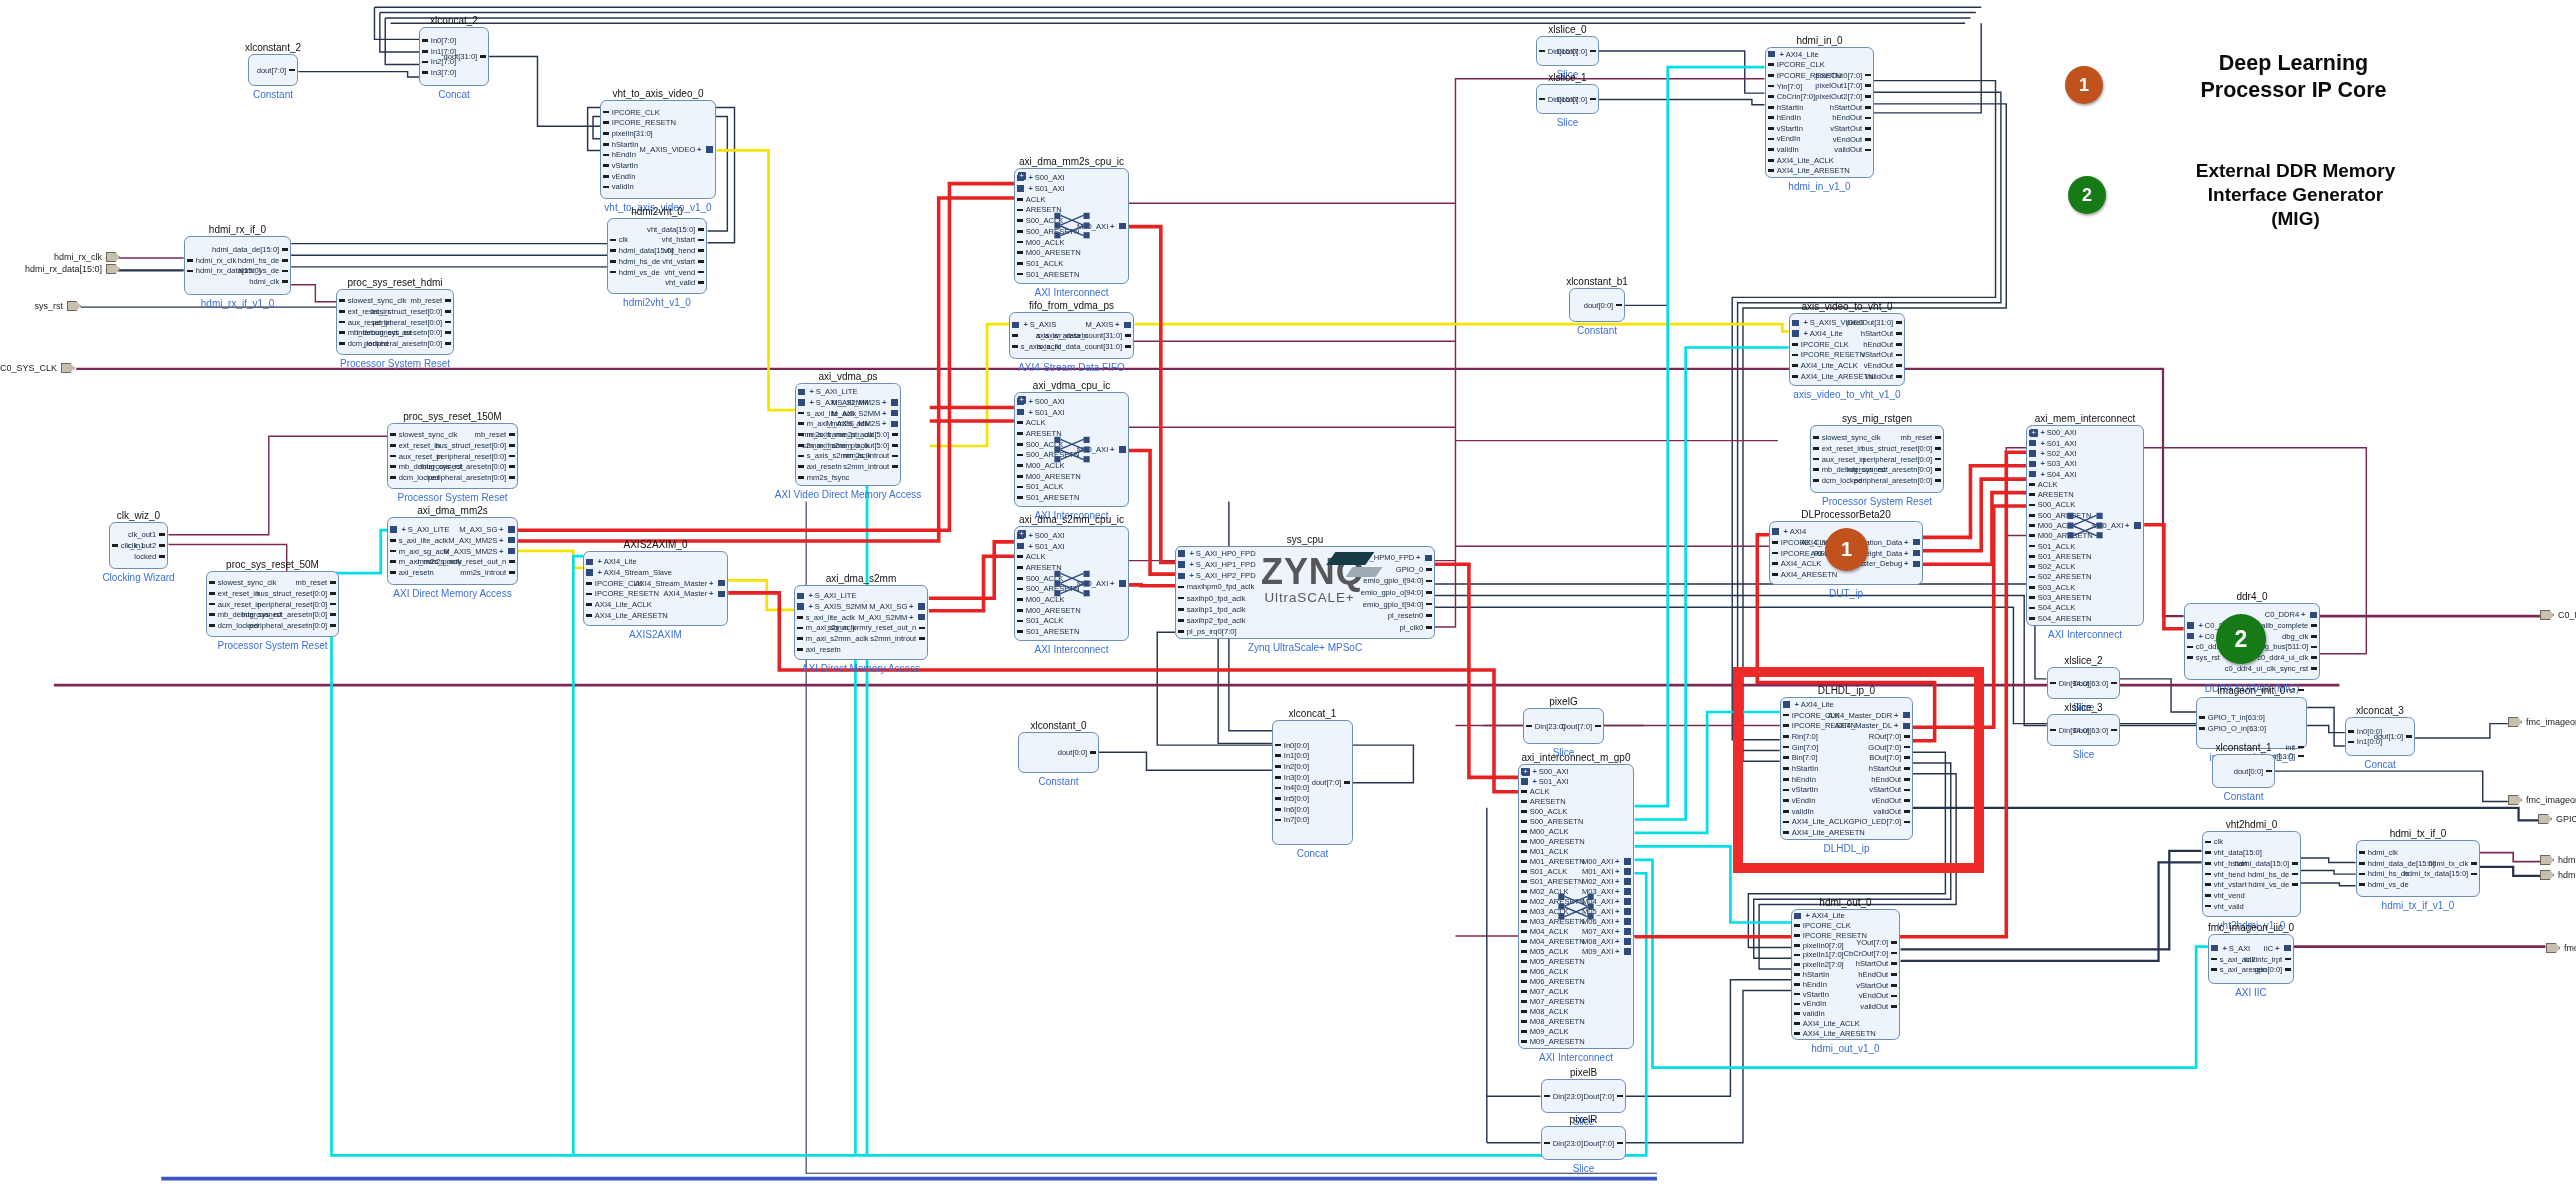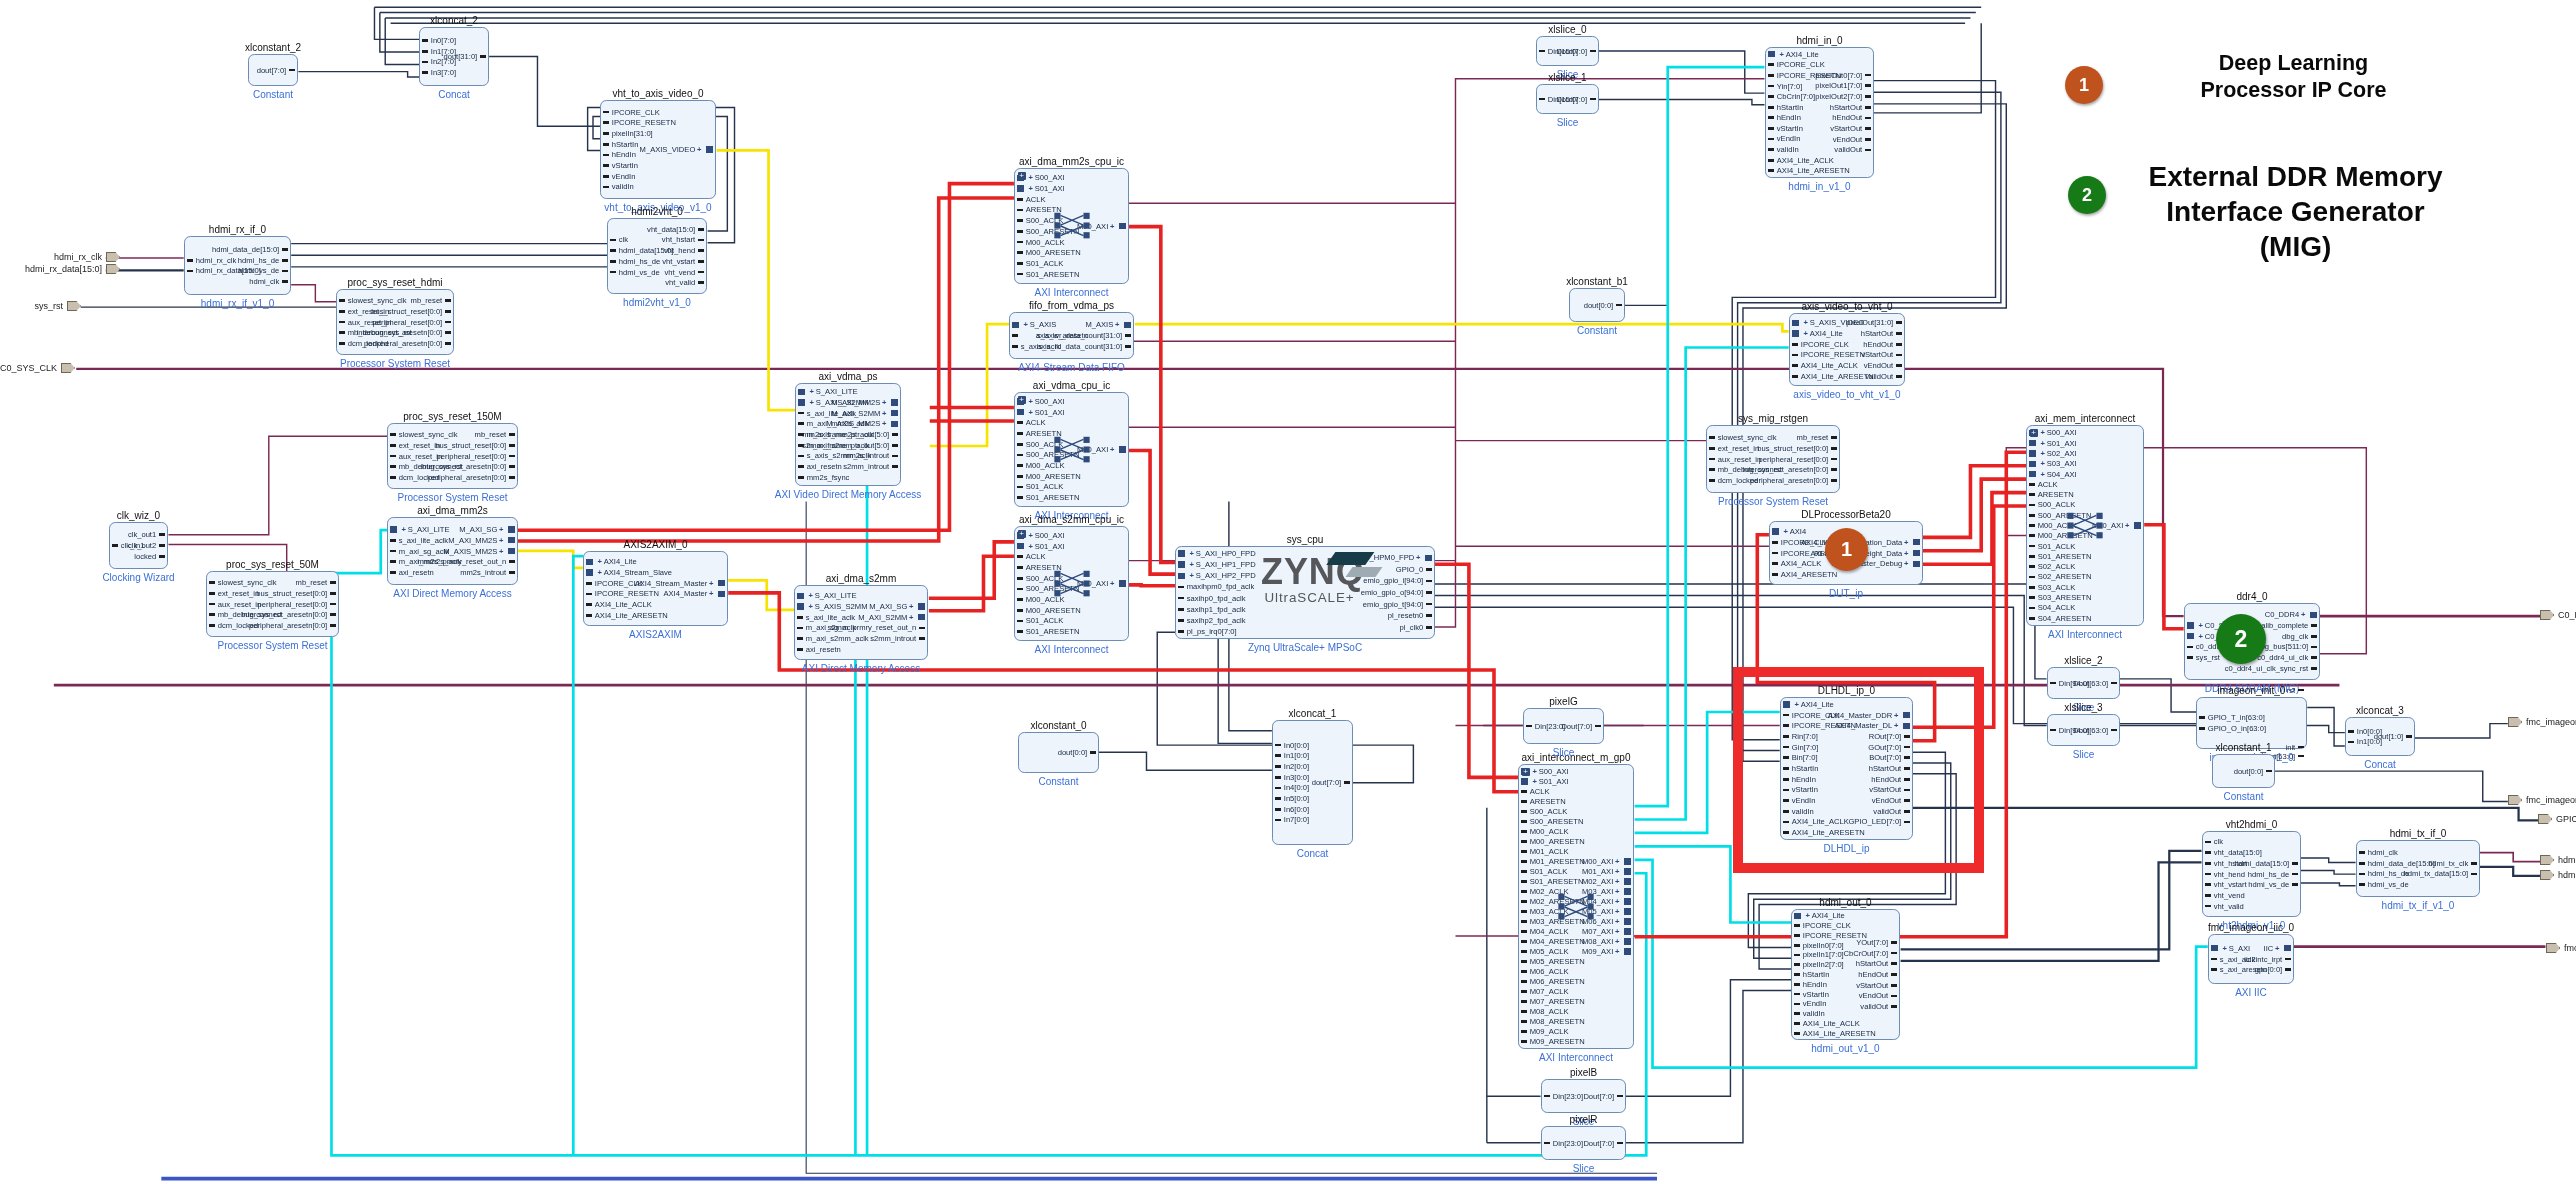--- a/index.html
+++ b/index.html
@@ -1191,21 +1191,21 @@
           <div class="prow rgt" style="height: 10.7px;">
             <span class="stub"></span>
             <span>vEndOut</span>
           </div>
           <div class="prow rgt" style="height: 10.7px;">
             <span class="stub"></span>
             <span>validOut</span>
           </div>
         </div>
       </div>
-      <div class="block" style="left: 1706px; top: 425px; width: 134px; height: 68px;">
+      <div class="block" style="left: 1810px; top: 425px; width: 134px; height: 68px;">
         <div class="btitle">sys_mig_rstgen</div>
         <div class="bcap">Processor System Reset</div>
         <div class="pcol l">
           <div class="prow lft" style="height: 10.7px;">
             <span class="stub"></span>
             <span>slowest_sync_clk</span>
           </div>
           <div class="prow lft" style="height: 10.7px;">
             <span class="stub"></span>
             <span>ext_reset_in</span>
@@ -2181,18 +2181,18 @@
   <div id="badges-layer">
       <div class="badge" style="left: 1825px; top: 528px; width: 43px; height: 43px; background: rgb(192, 83, 29); font-size: 20px;">1</div>
       <div class="badge" style="left: 2216px; top: 614px; width: 50px; height: 50px; background: rgb(22, 122, 22); font-size: 23px;">2</div>
       <div class="badge" style="left: 2065px; top: 66px; width: 38px; height: 38px; background: rgb(192, 83, 29); font-size: 18px;">1</div>
       <div class="badge" style="left: 2068px; top: 176px; width: 38px; height: 38px; background: rgb(22, 122, 22); font-size: 18px;">2</div>
     </div>
 
   <div id="legend">
     <div class="legend-text" id="lt1" style="left: 2141px; top: 50px; width: 305px; font-size: 21.5px;">Deep Learning
 Processor IP Core</div>
-    <div class="legend-text" id="lt2" style="left: 2121px; top: 159px; width: 349px; font-size: 28px;">External DDR Memory
+    <div class="legend-text" id="lt2" style="left: 2121px; top: 159px; width: 349px; font-size: 19px;">External DDR Memory
 Interface Generator
 (MIG)</div>
   </div>
 </div>
 
 
 </body></html>

